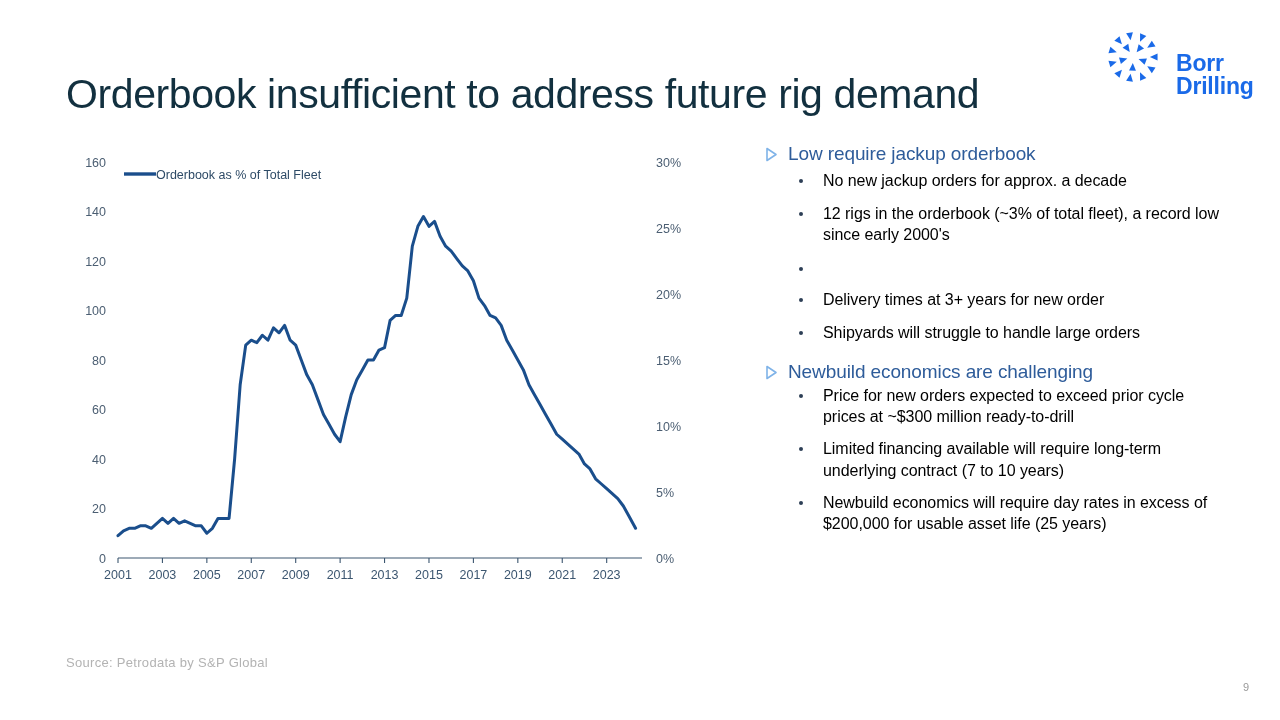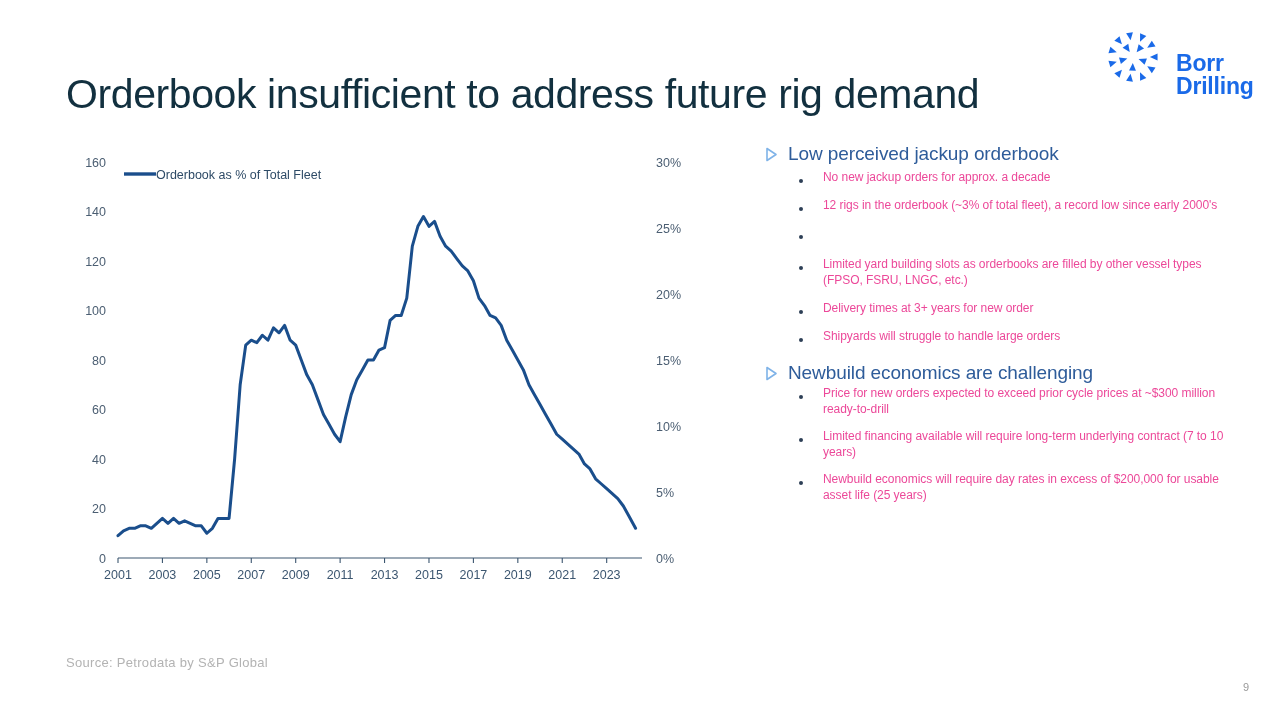--- a/index.html
+++ b/index.html
@@ -64,21 +64,21 @@
   .bullet{
     display:flex;align-items:flex-start;
     margin:0 0 12px 0;
   }
   .bullet:last-child{margin-bottom:0;}
   .bullet .dot{
     flex:0 0 auto;width:4px;height:4px;border-radius:50%;
     background:#2d3f56;margin:9px 20px 0 34px;
   }
   .bullet .btext{
-    font-size:12px;line-height:1.33;color:#ec4899;letter-spacing:-0.05px;
+    font-size:16px;line-height:1.33;color:#000000;letter-spacing:-0.05px;
   }
   .tight .bullet{margin-bottom:11px;}
 </style>
 </head>
 <body>
 
 <div id="logo">
   <div id="logo-mark">
     <svg width="70" height="64" viewBox="0 0 70 64">
       <g fill="#1a6ae8" id="logo-triangles">
@@ -173,43 +173,39 @@
 <div id="source-note">Source: Petrodata by S&amp;P Global</div>
 <div id="page-number">9</div>
 
 <div id="content">
 
   <div class="section">
     <div class="section-head">
       <svg class="tri-icon" viewBox="0 0 13 15">
         <path d="M2 1.5 L11 7.5 L2 13.5 Z" fill="none" stroke="#7fb3e8" stroke-width="1.6" stroke-linejoin="round"></path>
       </svg>
-      <div class="section-title">Low perceived jackup orderbook</div>
+      <div class="section-title">Low require jackup orderbook</div>
     </div>
     <ul class="bullets">
       <li class="bullet">
         <span class="dot"></span>
         <span class="btext">No new jackup orders for approx. a decade</span>
       </li>
       <li class="bullet">
         <span class="dot"></span>
         <span class="btext">12 rigs in the orderbook (~3% of total fleet), a record low since early 2000's</span>
       </li>
       <li class="bullet">
         <span class="dot"></span>
       </li>
     </ul>
   </div>
 
   <div class="section" style="margin-top:18px;">
     <ul class="bullets">
-      <li class="bullet">
-        <span class="dot"></span>
-        <span class="btext">Limited yard building slots as orderbooks are filled by other vessel types  (FPSO, FSRU, LNGC, etc.)</span>
-      </li>
       <li class="bullet">
         <span class="dot"></span>
         <span class="btext">Delivery times at 3+ years for new order</span>
       </li>
       <li class="bullet">
         <span class="dot"></span>
         <span class="btext">Shipyards will struggle to handle large orders</span>
       </li>
     </ul>
   </div>

